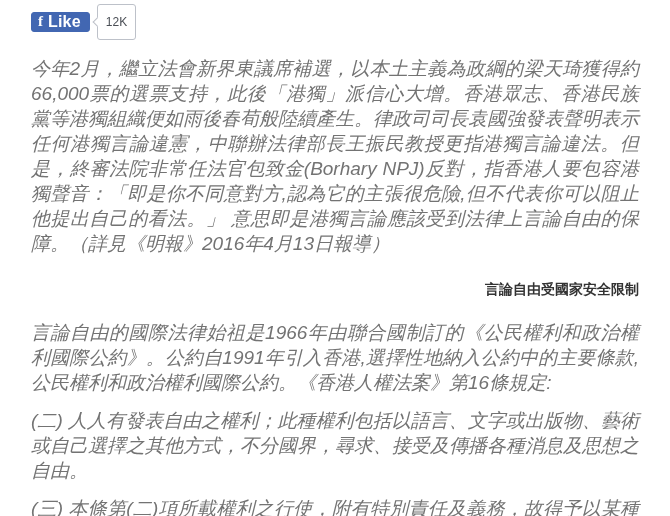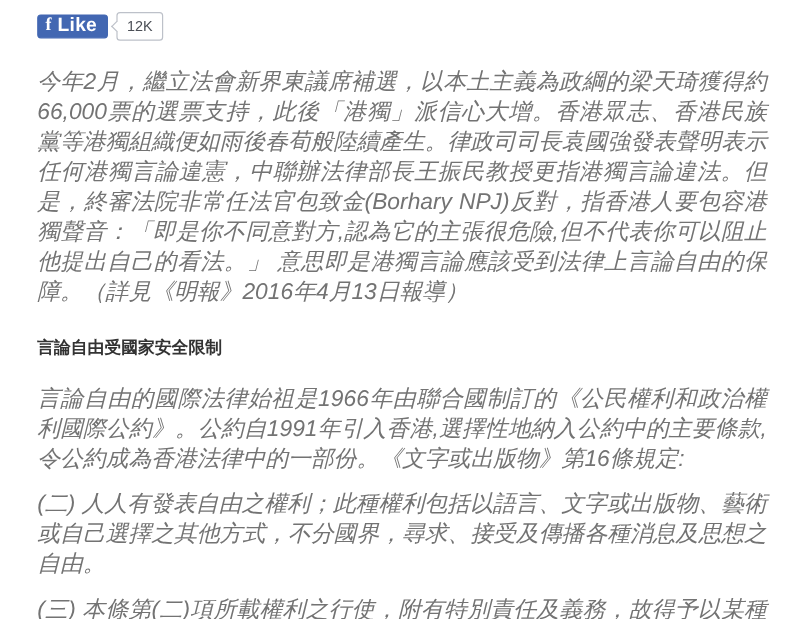--- a/index.html
+++ b/index.html
@@ -53,21 +53,21 @@
   }
   .fb-like-label {
     font-size: 16px;
     letter-spacing: 0.2px;
   }
   .fb-count {
     position: relative;
     display: inline-flex;
     align-items: center;
     margin-left: 7px;
-    height: 24px;
+    height: 36px;
     padding: 0 8px;
     background: #ffffff;
     border: 1px solid #bdc1c9;
     border-radius: 3px;
     font-size: 12px;
     color: #4b4f56;
     box-sizing: border-box;
   }
   .fb-count-arrow {
     position: absolute;
@@ -89,20 +89,21 @@
     color: #737373;
     text-align: justify;
     font-style: italic;
   }
   .article h3 {
     margin: 21px 0 18px 0;
     font-size: 14px;
     line-height: 25px;
     font-weight: bold;
     color: #333333;
+    text-align: right;
   }
 </style>
 </head>
 <body>
 
 <div class="page">
 
   <div class="fb-row">
     <button class="fb-like-btn">
       <span class="fb-logo">f</span>
@@ -110,19 +111,19 @@
     </button>
     <div class="fb-count">
       <span class="fb-count-arrow"></span>
       <span>12K</span>
     </div>
   </div>
 
   <div class="article">
     <p>今年2月，繼立法會新界東議席補選，以本土主義為政綱的梁天琦獲得約66,000票的選票支持，此後「港獨」派信心大增。香港眾志、香港民族黨等港獨組織便如雨後春荀般陸續產生。律政司司長袁國強發表聲明表示任何港獨言論違憲，中聯辦法律部長王振民教授更指港獨言論違法。但是，終審法院非常任法官包致金(Borhary NPJ)反對，指香港人要包容港獨聲音：「即是你不同意對方,認為它的主張很危險,但不代表你可以阻止他提出自己的看法。」 意思即是港獨言論應該受到法律上言論自由的保障。（詳見《明報》2016年4月13日報導）</p>
     <h3>言論自由受國家安全限制</h3>
-    <p>言論自由的國際法律始祖是1966年由聯合國制訂的《公民權利和政治權利國際公約》。公約自1991年引入香港,選擇性地納入公約中的主要條款,令公約成為香港法律中的一部份。《文字或出版物》第16條規定:</p>
+    <p>言論自由的國際法律始祖是1966年由聯合國制訂的《公民權利和政治權利國際公約》。公約自1991年引入香港,選擇性地納入公約中的主要條款,公民權利和政治權利國際公約。《香港人權法案》第16條規定:</p>
     <p>(二) 人人有發表自由之權利；此種權利包括以語言、文字或出版物、藝術或自己選擇之其他方式，不分國界，尋求、接受及傳播各種消息及思想之自由。</p>
     <p>(三) 本條第(二)項所載權利之行使，附有特別責任及義務，故得予以某種限制，但此種限制以經法律規定，且為下列各項所必要者為限—</p>
 
   </div>
 
 </div>
 
 </body></html>

